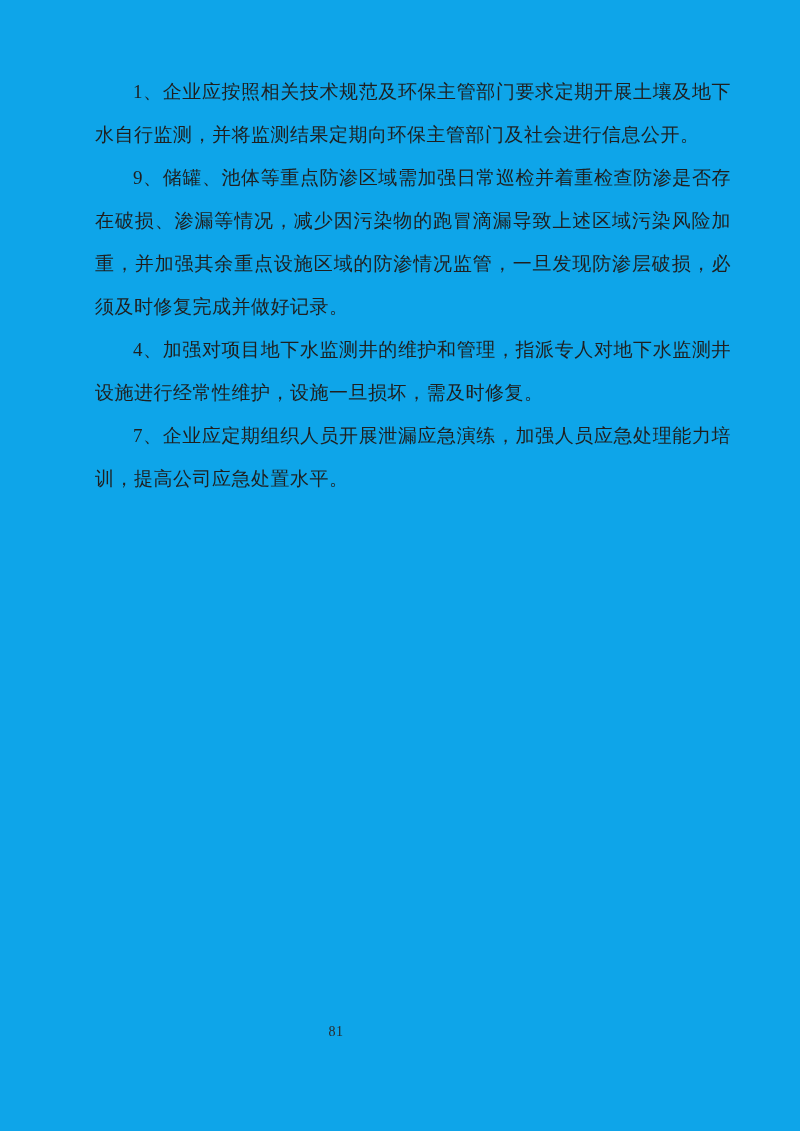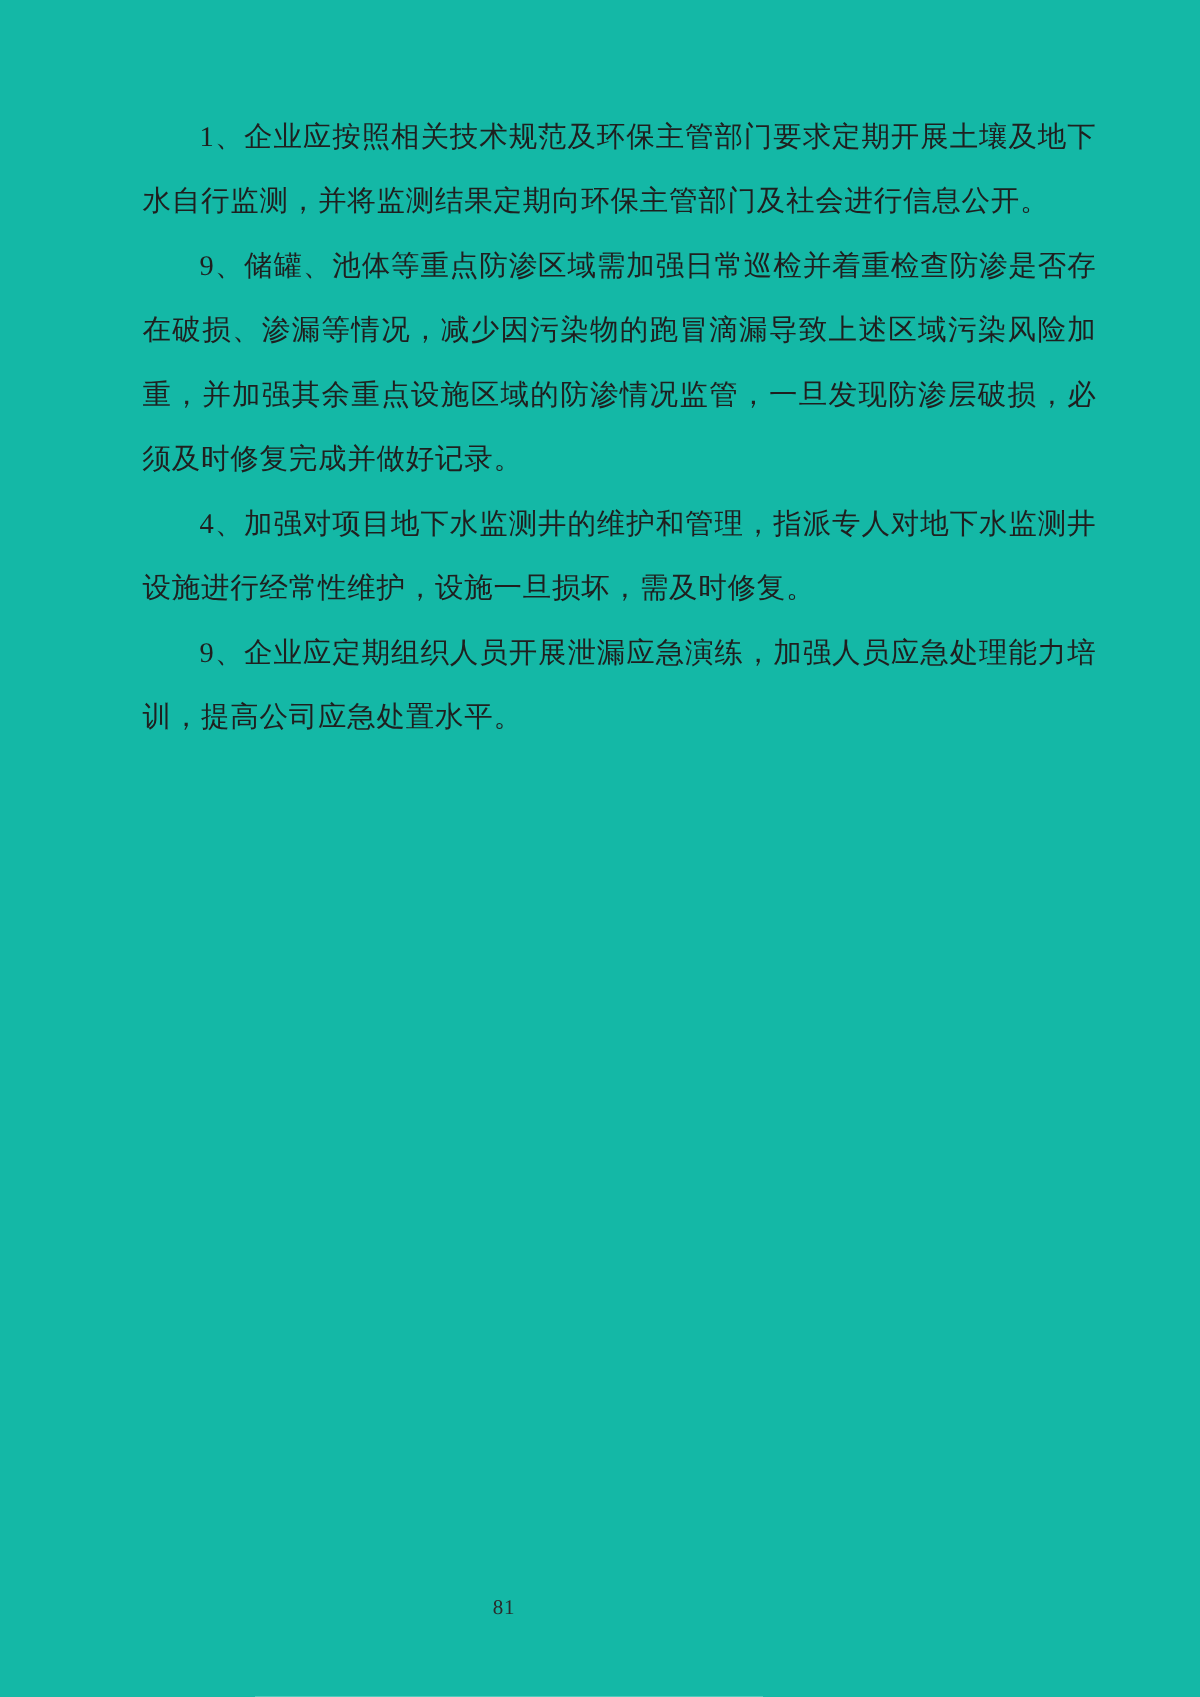--- a/index.html
+++ b/index.html
@@ -13,21 +13,21 @@
     position: relative;
     overflow: hidden;
     font-family: "Liberation Serif", "DejaVu Serif", serif;
   }
   .page {
     position: absolute;
     left: 0;
     top: 0;
     width: 800px;
     height: 1131px;
-    background: #14b8a6;
+    background: #0ea5e9;
     text-decoration: underline;
   }
   .doc-body {
     position: absolute;
     left: 95px;
     top: 70px;
     width: 636px;
     color: #1f1f1f;
   }
   .doc-body p {
@@ -37,39 +37,39 @@
     line-height: 43px;
     text-align: justify;
     text-justify: inter-ideograph;
     text-indent: 2em;
     letter-spacing: 0.5px;
     word-break: break-all;
   }
   .page-footer {
     position: absolute;
     left: 0;
-    top: 1063px;
+    top: 1022px;
     width: 672px;
     text-align: center;
   }
   .page-number {
     font-size: 14px;
     color: #2a2a2a;
     letter-spacing: 0.5px;
   }
 </style>
 </head>
 <body>
 
 <div class="page">
 
   <div class="doc-body">
     <p>1、企业应按照相关技术规范及环保主管部门要求定期开展土壤及地下水自行监测，并将监测结果定期向环保主管部门及社会进行信息公开。</p>
     <p>9、储罐、池体等重点防渗区域需加强日常巡检并着重检查防渗是否存在破损、渗漏等情况，减少因污染物的跑冒滴漏导致上述区域污染风险加重，并加强其余重点设施区域的防渗情况监管，一旦发现防渗层破损，必须及时修复完成并做好记录。</p>
     <p>4、加强对项目地下水监测井的维护和管理，指派专人对地下水监测井设施进行经常性维护，设施一旦损坏，需及时修复。</p>
-    <p>9、企业应定期组织人员开展泄漏应急演练，加强人员应急处理能力培训，提高公司应急处置水平。</p>
+    <p>7、企业应定期组织人员开展泄漏应急演练，加强人员应急处理能力培训，提高公司应急处置水平。</p>
   </div>
 
   <div class="page-footer">
     <span class="page-number">81</span>
   </div>
 
 </div>
 
 </body></html>

